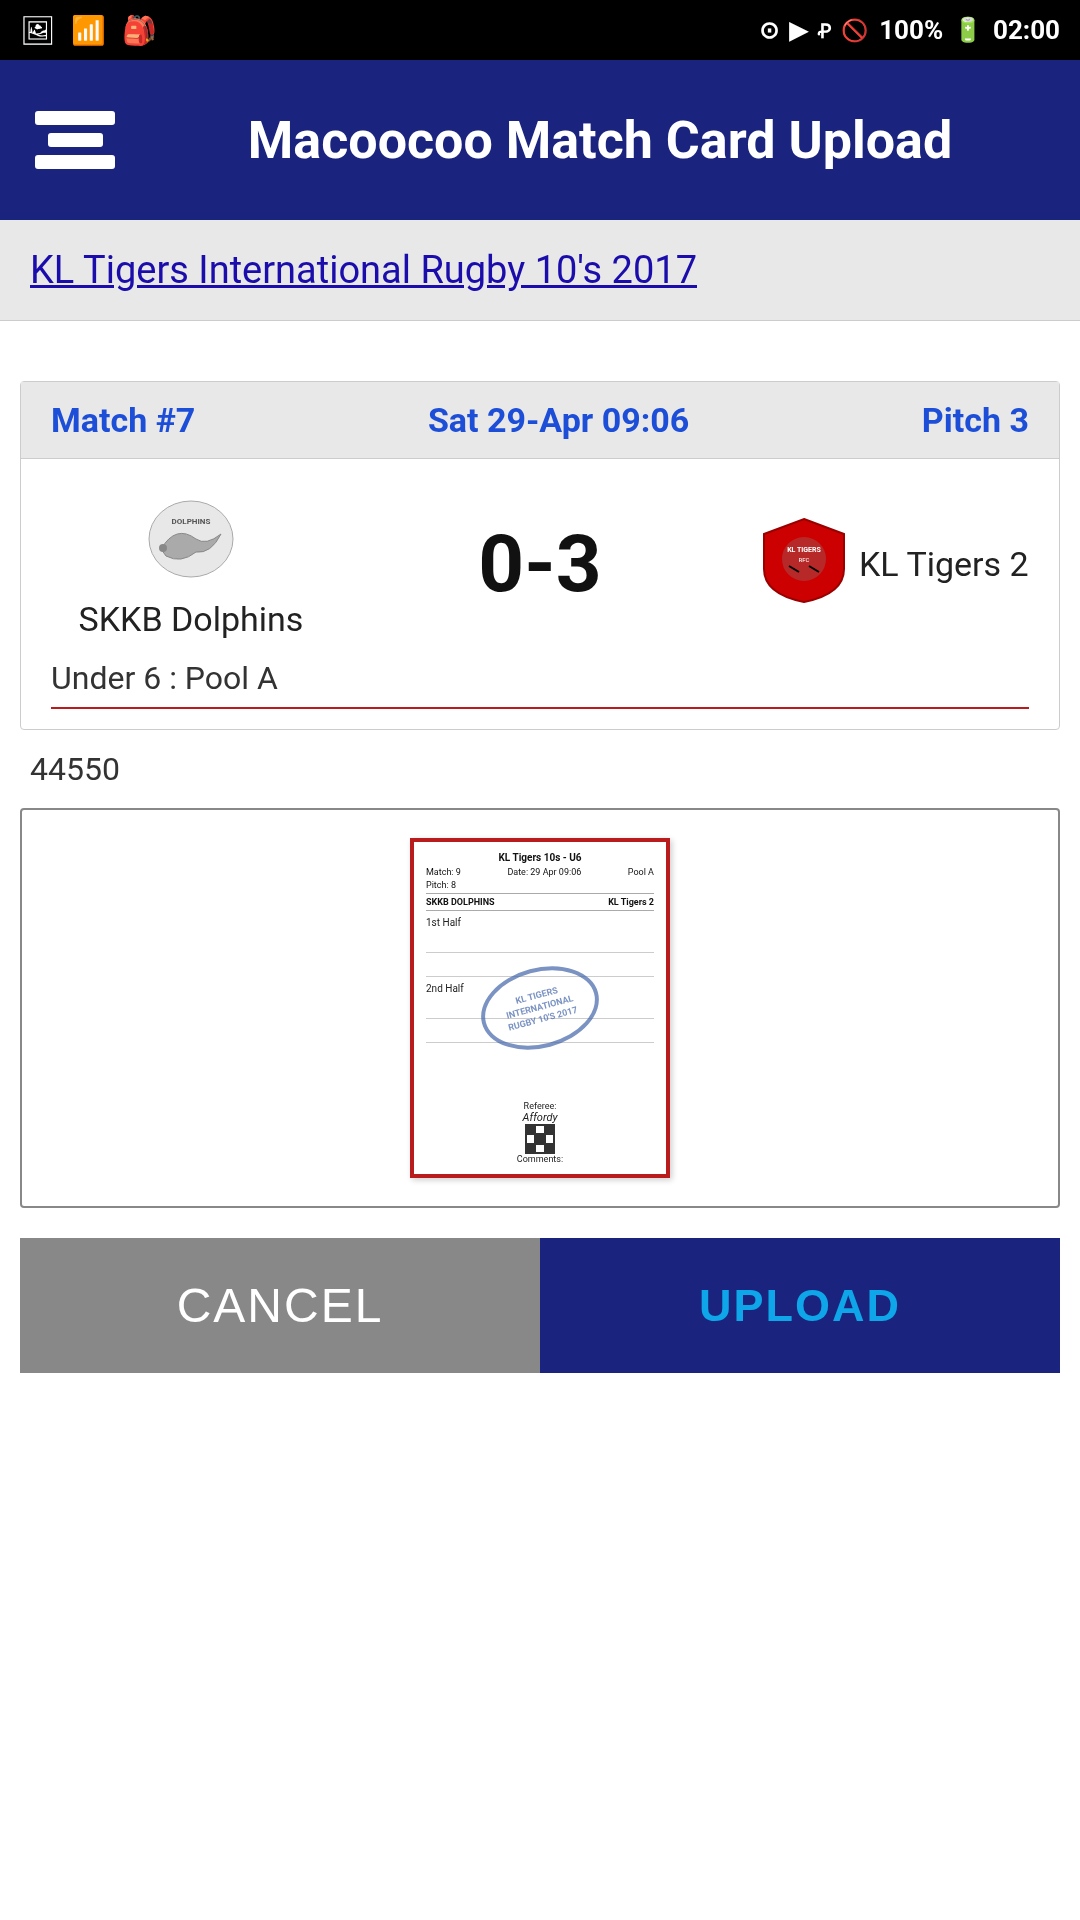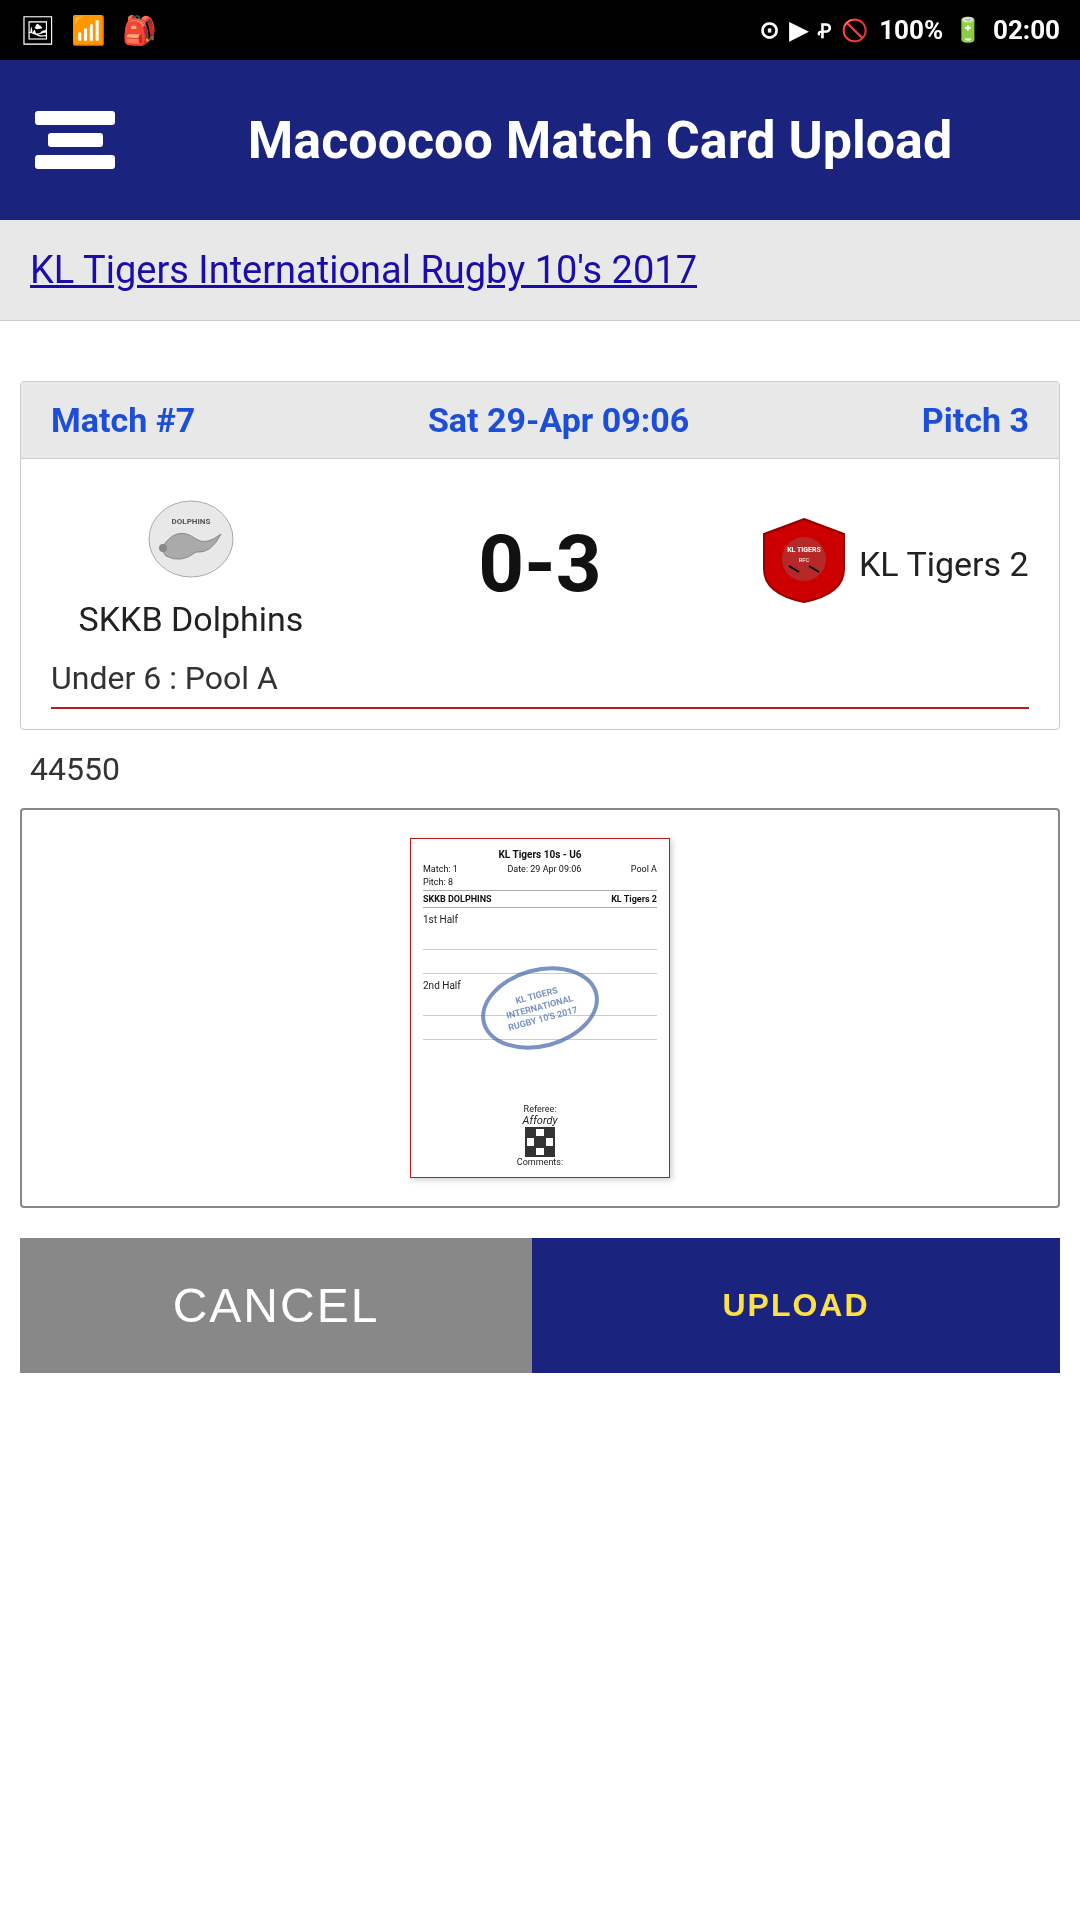--- a/index.html
+++ b/index.html
@@ -174,21 +174,21 @@
       justify-content: center;
       background: #fff;
       overflow: hidden;
       position: relative;
     }
 
     .match-card-preview {
       width: 260px;
       height: 340px;
       background: white;
-      border: 1px solid #b91c1c;
+      border: 4px solid #b91c1c;
       position: relative;
       padding: 10px 12px;
       font-size: 11px;
       box-shadow: 2px 2px 6px rgba(0,0,0,0.2);
     }
     .card-header-title {
       text-align: center;
       font-size: 10px;
       font-weight: bold;
       margin-bottom: 4px;
@@ -289,25 +289,25 @@
       font-size: 48px;
       font-weight: normal;
       border: none;
       padding: 40px 20px;
       cursor: pointer;
       letter-spacing: 2px;
     }
     .btn-upload {
       flex: 1;
       background: #1a237e;
-      color: #fde047;
-      font-size: 32px;
+      color: #0ea5e9;
+      font-size: 45px;
       font-weight: bold;
       border: none;
-      padding: 40px 28px;
+      padding: 40px 20px;
       cursor: pointer;
       letter-spacing: 2px;
     }
   </style>
 </head>
 <body>
 
 <div class="status-bar">
   <div class="status-bar-left">
 
@@ -391,21 +391,21 @@
   </div>
 </div>
 
 <div class="match-id">44550</div>
 
 <div class="image-preview-box">
 
   <div class="match-card-preview">
     <div class="card-header-title">KL Tigers 10s - U6</div>
     <div class="card-row">
-      <span>Match: 1</span>
+      <span>Match: 9</span>
       <span>Date: 29 Apr 09:06</span>
       <span>Pool A</span>
     </div>
     <div class="card-row">
       <span>Pitch: 8</span>
     </div>
     <div class="card-teams-row">
       <span>SKKB DOLPHINS</span>
       <span>KL Tigers 2</span>
     </div>

